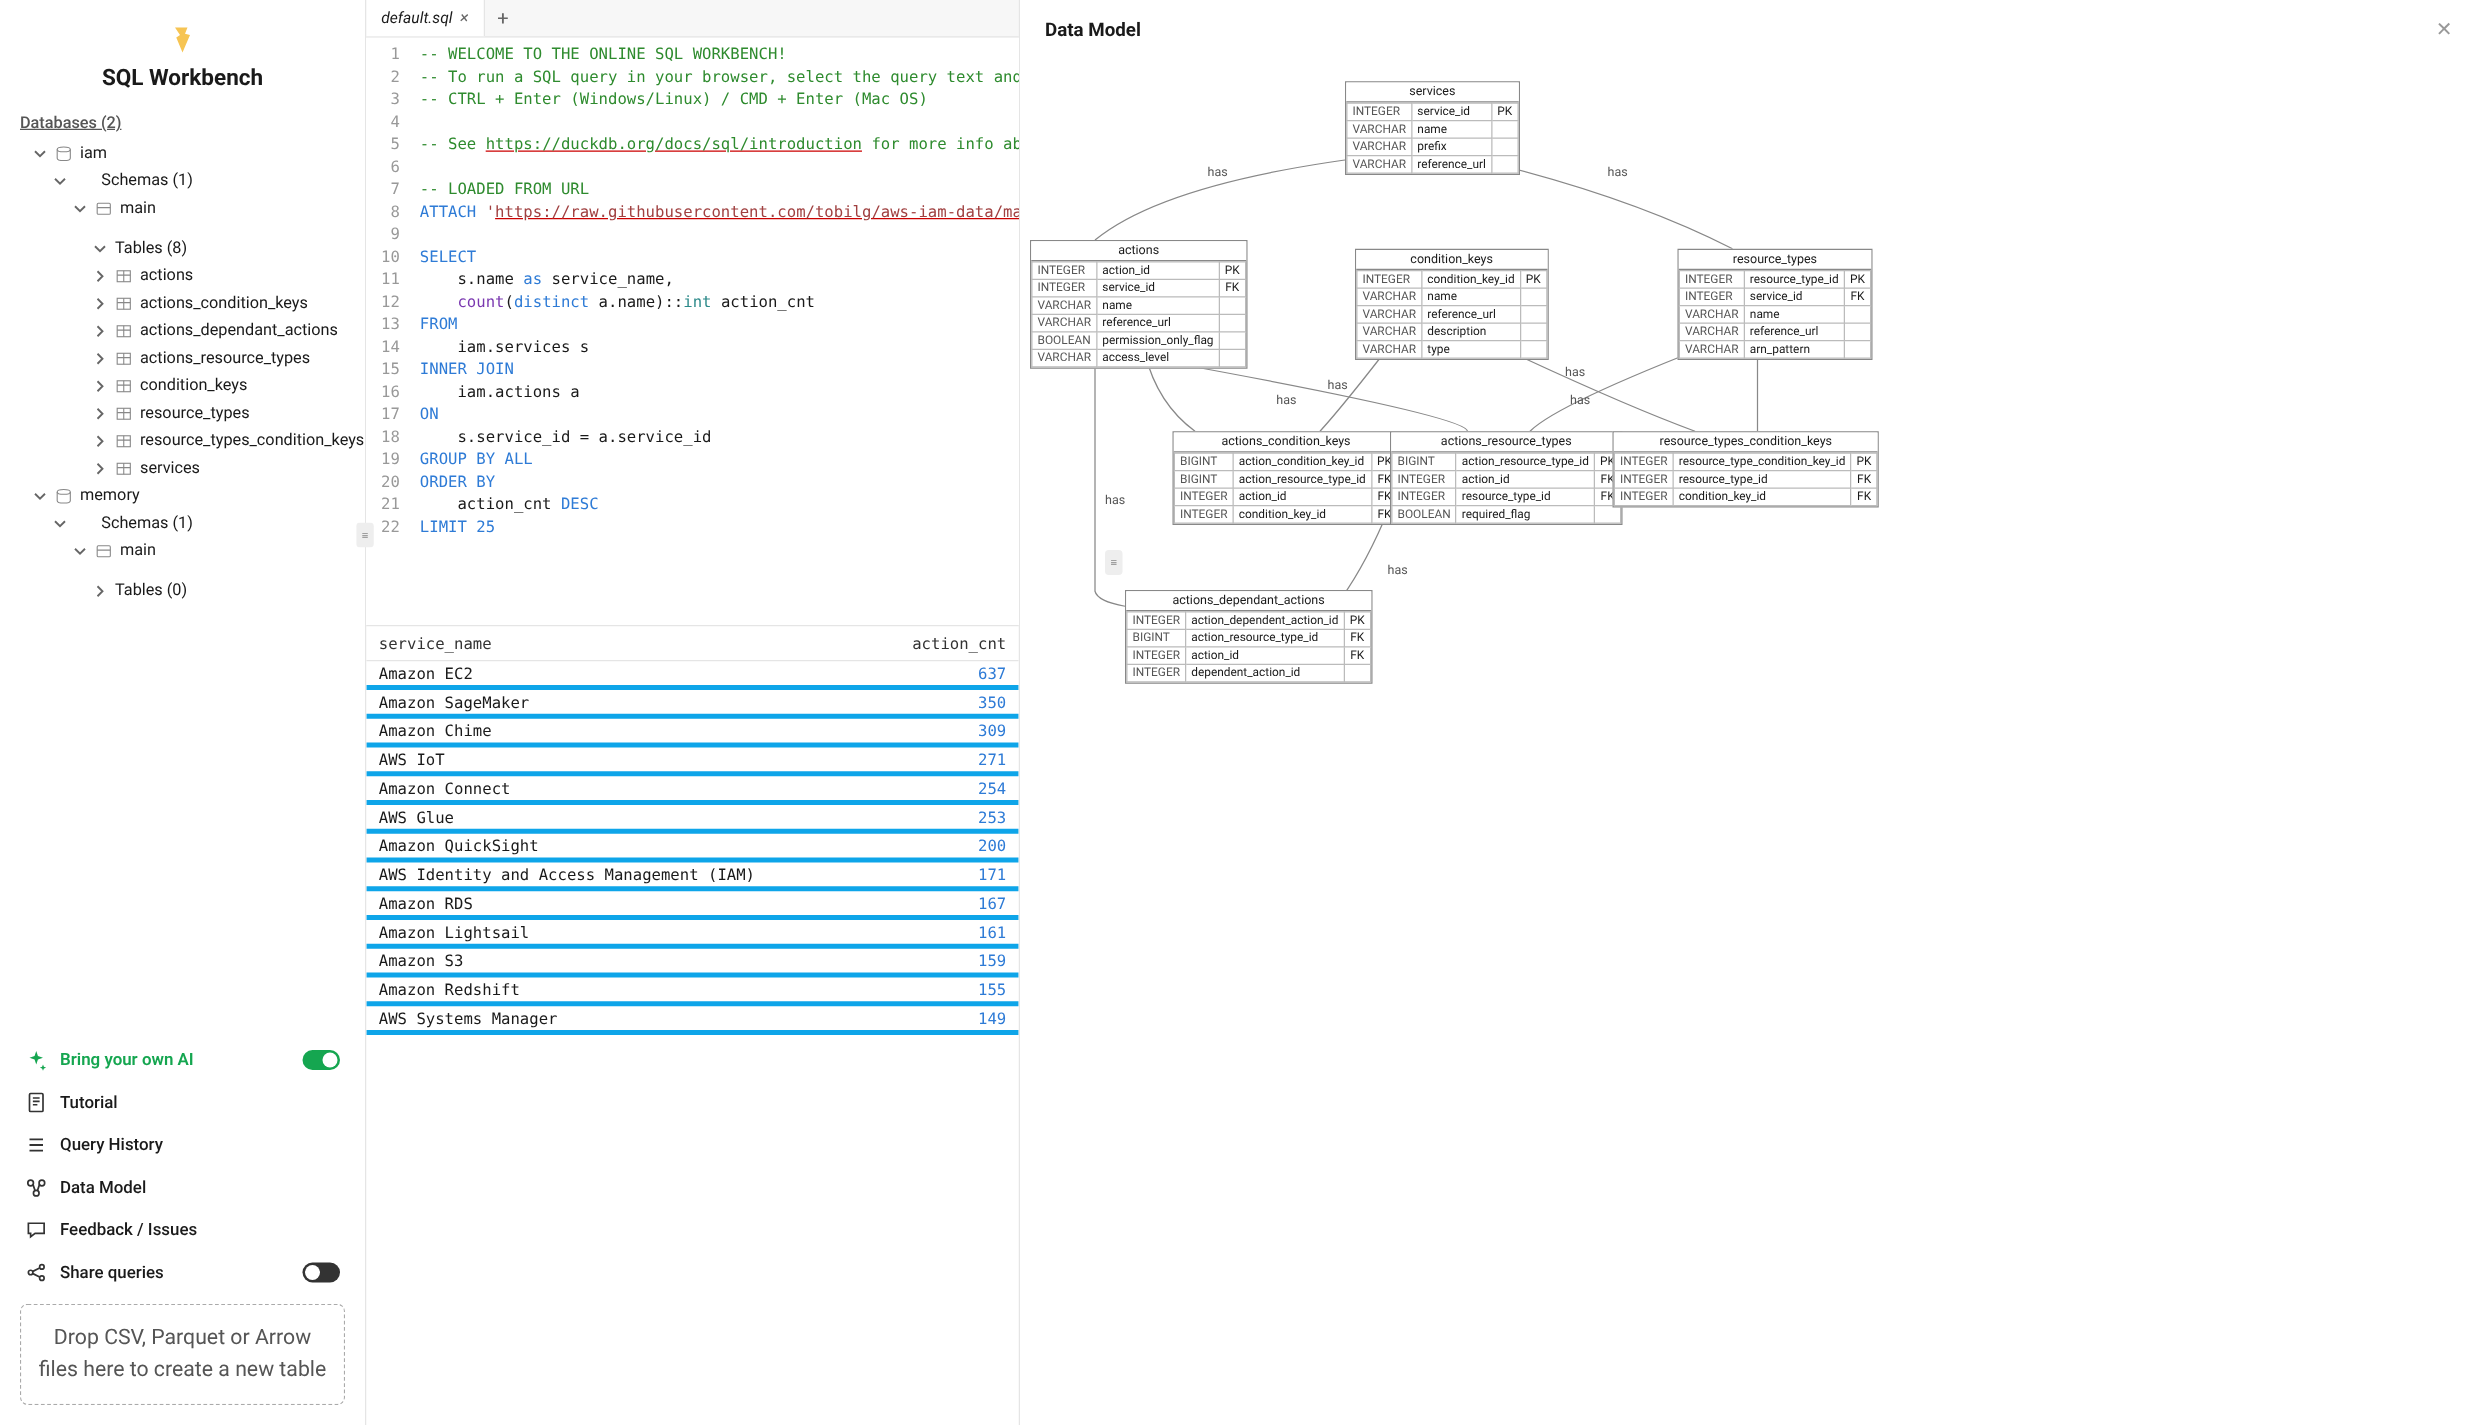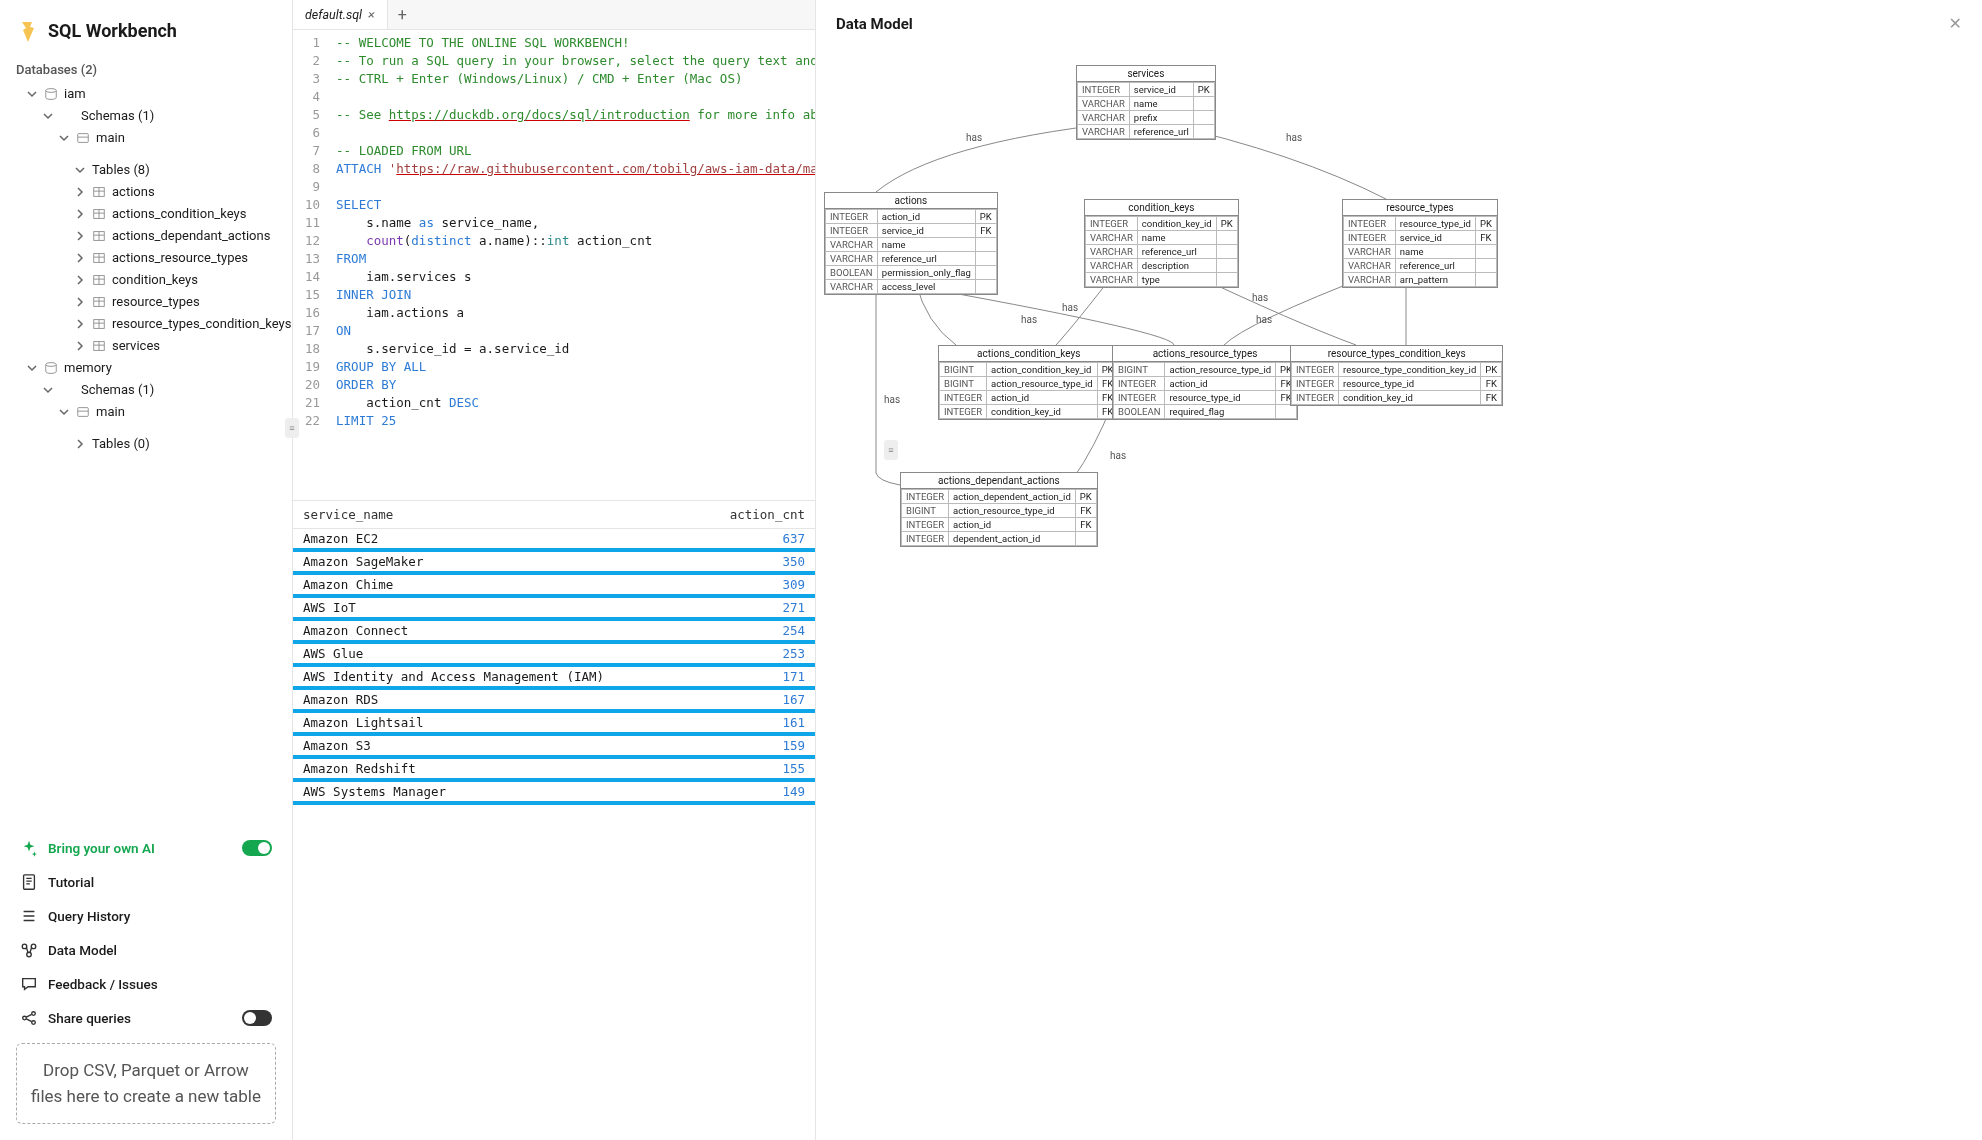--- a/index.html
+++ b/index.html
@@ -1,24 +1,24 @@
 <!DOCTYPE html>
 <html><head>
 <meta charset="utf-8">
 <style>
 * { box-sizing: border-box; margin: 0; padding: 0; }
 body { font-family: -apple-system, BlinkMacSystemFont, "Segoe UI", Roboto, sans-serif; font-size: 13px; color: #1a1a1a; background: #fff; overflow: hidden; }
 .app { display: flex; height: 100vh; }
 
 
 .sidebar { width: 293px; min-width: 293px; display: flex; flex-direction: column; border-right: 1px solid #e5e5e5; position: relative; }
-.sb-header { display: flex; gap: 8px; padding: 20px 16px 12px; }
+.sb-header { display: flex; align-items: center; gap: 8px; padding: 20px 16px 12px; flex-direction: column; }
 .sb-logo { width: 24px; height: 24px; }
 .sb-title { font-size: 18px; font-weight: 700; }
-.sb-section-label { font-size: 13px; color: #555; padding: 6px 16px; font-weight: 500; }
+.sb-section-label { font-size: 13px; color: #555; padding: 6px 16px; font-weight: 500; text-decoration: underline; }
 .tree { flex: 1; overflow-y: auto; padding: 0 8px; }
 .tree-node { display: flex; align-items: center; gap: 6px; padding: 2px 6px; line-height: 18px; cursor: pointer; border-radius: 4px; font-size: 13px; }
 .tree-node .chev { width: 12px; height: 12px; flex-shrink: 0; }
 .tree-node .ico { width: 14px; height: 14px; flex-shrink: 0; color: #888; }
 .indent-1 { padding-left: 18px; }
 .indent-2 { padding-left: 34px; gap: 27px; }
 .indent-3 { padding-left: 50px; }
 .indent-4 { padding-left: 66px; margin-top: 10px; }
 .sb-footer { padding: 8px 16px 8px; }
 .sb-item { display: flex; align-items: center; gap: 10px; padding: 8px 4px; cursor: pointer; font-size: 13.5px; font-weight:500; }
@@ -340,20 +340,24 @@
               <td>AWS IoT</td>
               <td class="num">271</td>
             </tr>
             <tr>
               <td>Amazon Connect</td>
               <td class="num">254</td>
             </tr>
             <tr>
               <td>AWS Glue</td>
               <td class="num">253</td>
+            </tr>
+            <tr>
+              <td>Amazon QuickSight</td>
+              <td class="num">200</td>
             </tr>
             <tr>
               <td>AWS Identity and Access Management (IAM)</td>
               <td class="num">171</td>
             </tr>
             <tr>
               <td>Amazon RDS</td>
               <td class="num">167</td>
             </tr>
             <tr>

